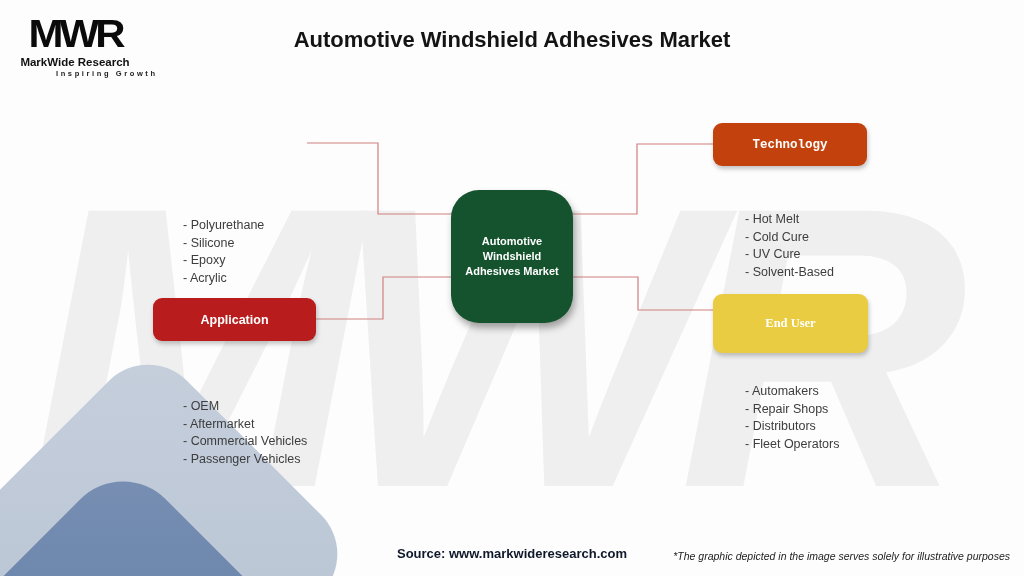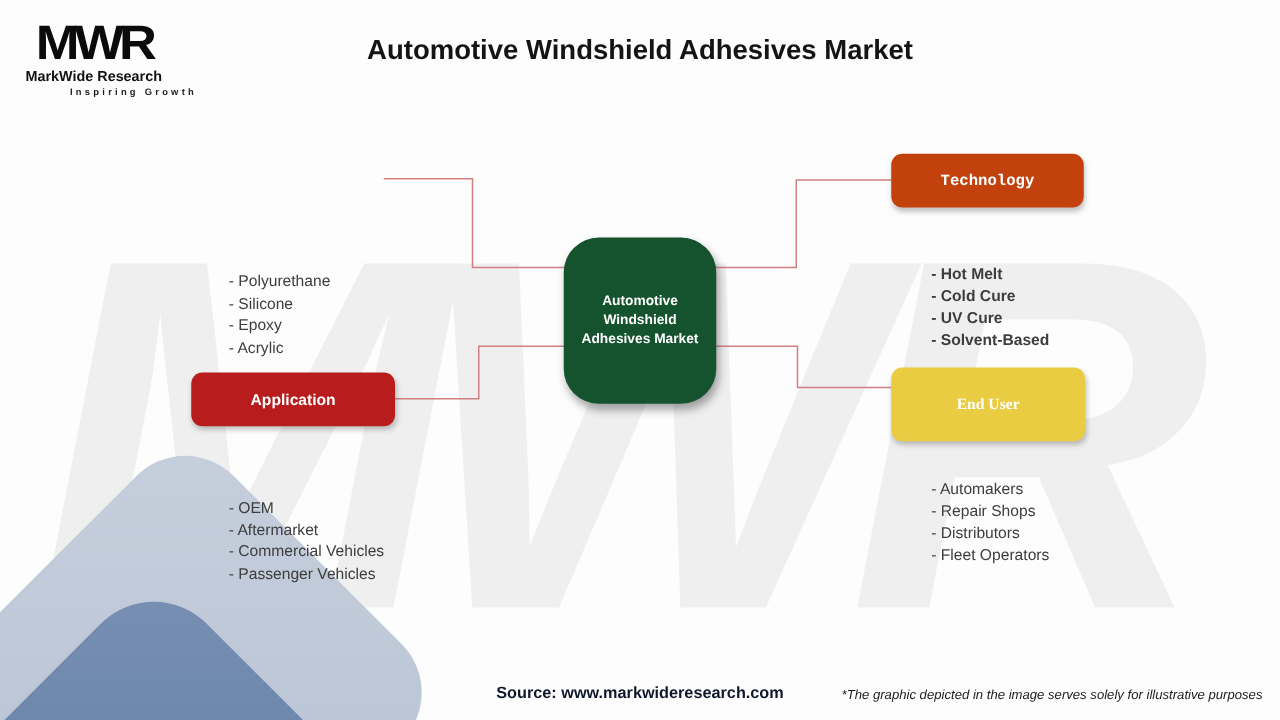--- a/index.html
+++ b/index.html
@@ -43,21 +43,21 @@
 
   
   .center-node{position:absolute;left:451px;top:190px;width:122px;height:133px;z-index:3;
     background:#14532d;border-radius:28px;display:flex;align-items:center;justify-content:center;
     text-align:center;color:#fff;font-weight:bold;font-size:11px;line-height:1.35;
     white-space:pre-line;box-shadow:2px 5px 7px rgba(60,60,60,.45);}
 
   
   .seg-list{position:absolute;z-index:3;font-size:12.5px;color:#3d3d3d;line-height:17.5px;margin-top:40px;}
   .list-product{left:183px;top:177px;}
-  .list-technology{left:745px;top:171px;font-weight:bold;}
+  .list-technology{left:745px;top:171px;}
   .list-application{left:183px;top:358px;}
   .list-enduser{left:745px;top:343px;}
 
   
   .source{position:absolute;left:0;right:0;top:546px;text-align:center;font-size:13px;
     font-weight:bold;color:#0f172a;z-index:3;}
   .disclaimer{position:absolute;right:14px;top:550px;font-size:10.5px;font-style:italic;
     color:#1c1c1c;z-index:3;}
 </style>
 </head>

